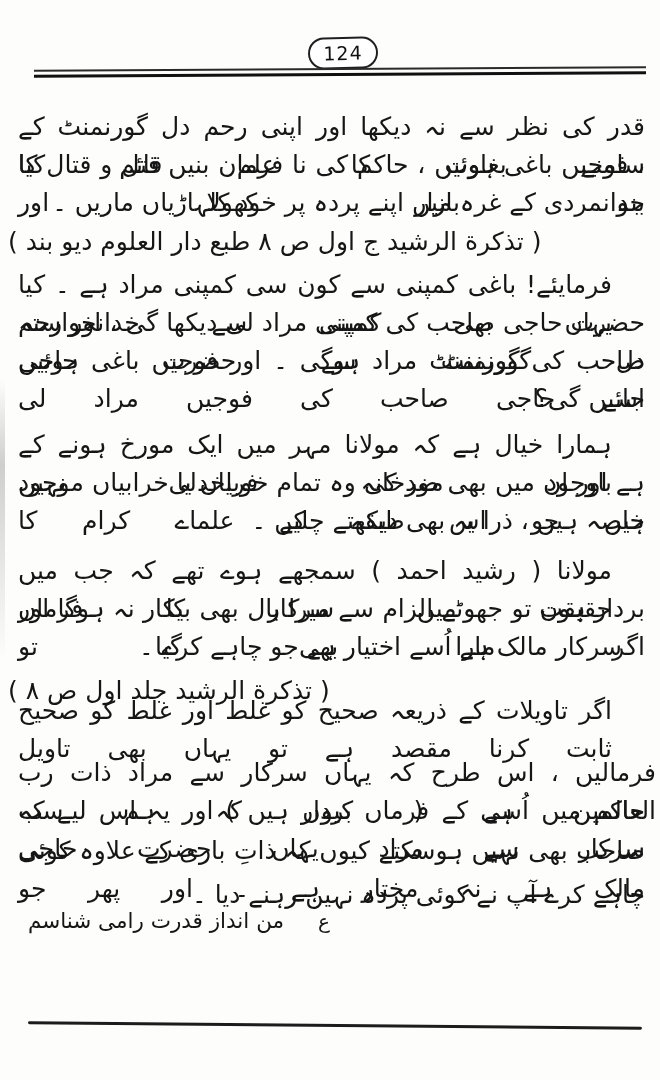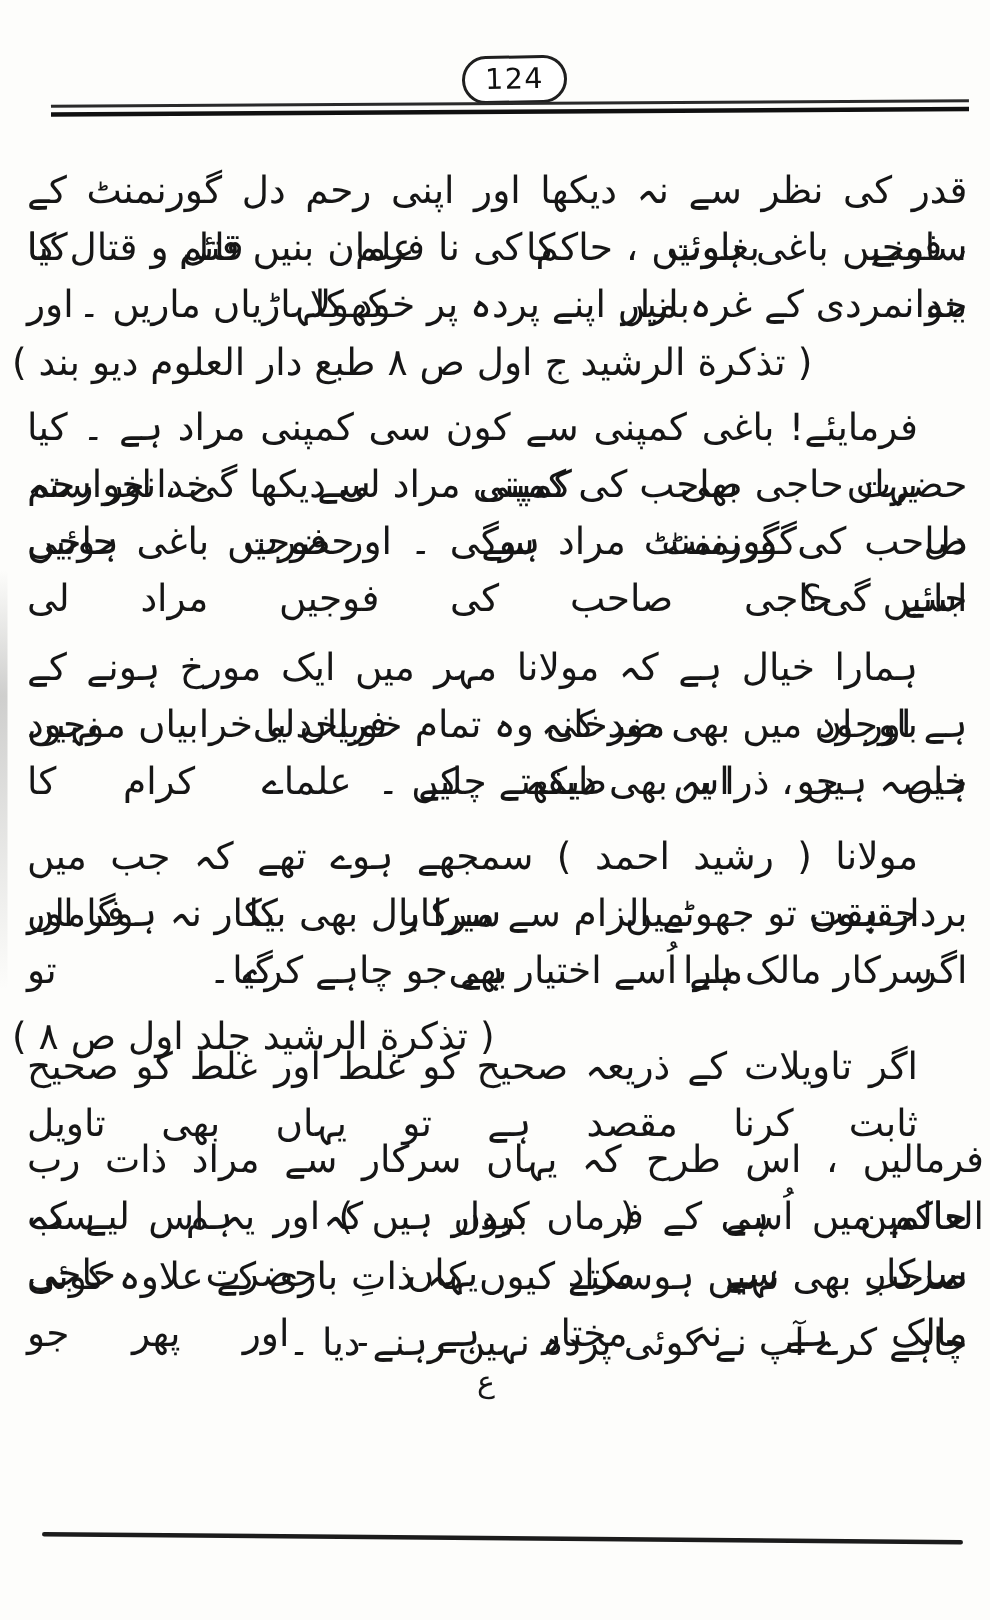--- a/index.html
+++ b/index.html
@@ -82,15 +82,16 @@
 <div class="tline flush-right ind2" style="top:608px;text-align:right;">سرکار مالک ہے اُسے اختیار ہے جو چاہے کرے ۔</div>
 <div class="tline flush-left" style="top:652px;">( تذکرة الرشید جلد اول ص ۸ )</div>
 <div class="tline just ind1" style="top:672px;">اگر تاویلات کے ذریعہ صحیح کو غلط اور غلط کو صحیح ثابت کرنا مقصد ہے تو یہاں بھی تاویل</div>
 <div class="tline just" style="top:734px;right:4px;">فرمالیں ، اس طرح کہ یہاں سرکار سے مراد ذات رب العالمین ہے ( کیوں کہ ہم سب</div>
 <div class="tline just" style="top:772px;right:15px;">حاکم میں اُسی کے فرماں بردار ہیں ) اور یہ اس لیے کہ سرکار سے مراد یہاں حضرت حاجی</div>
 <div class="tline just" style="top:812px;right:15px;">صاحب بھی نہیں ہوسکتے کیوں کہ ذاتِ باری کے علاوہ کوئی مالک ہے نہ مختار ہے ۔ اور پھر جو</div>
 <div class="tline flush-right" style="top:856px;text-align:center;">چاہے کرے آپ نے کوئی پردہ نہیں رہنے دیا ۔</div>
 
 <div class="verse-line">
   <span class="verse-marker">ع</span>
+  <span>من انداز قدرت رامی شناسم</span>
 </div>
 
 <div class="footer-rule"></div>
 
 </body></html>

